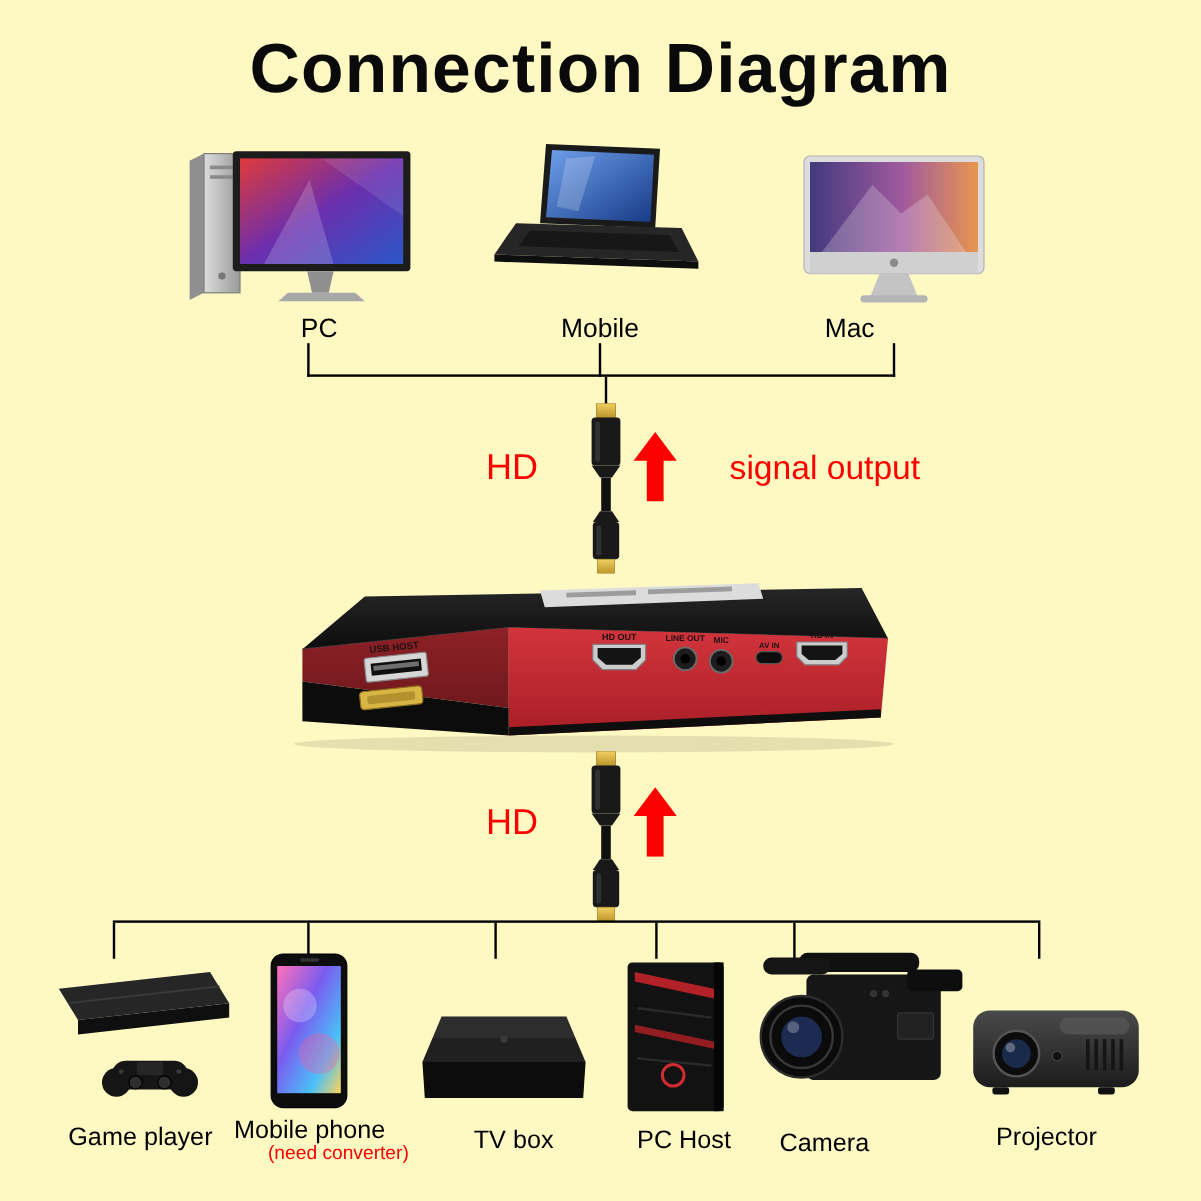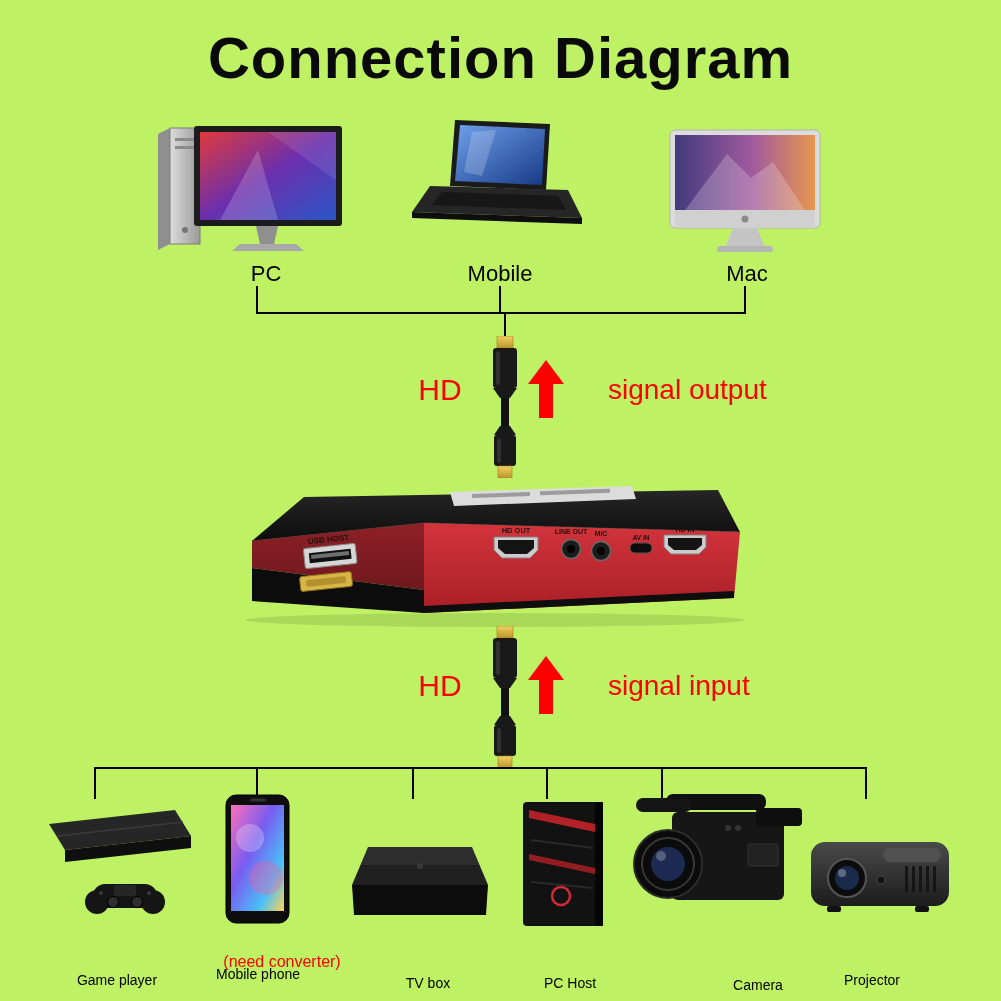--- a/index.html
+++ b/index.html
@@ -1,25 +1,25 @@
 <!DOCTYPE html>
 <html><head>
 <meta charset="utf-8">
 <style>
   html,body{margin:0;padding:0;background:#fff;}
-  .stage{position:relative;width:1001px;height:1001px;background:#bef264;overflow:hidden;
+  .stage{position:relative;width:1001px;height:1001px;background:#fef9c3;overflow:hidden;
          font-family:"Liberation Sans",sans-serif;color:#000;}
   .abs{position:absolute;}
   .title{position:absolute;left:0;top:24px;width:100%;text-align:center;
          font-size:58px;font-weight:bold;letter-spacing:1px;color:#0a0a0a;}
   .dev-label{position:absolute;transform:translateX(-50%);font-size:22px;color:#000;white-space:nowrap;}
-  .dev-label.small{font-size:14px;margin-top:36px;}
+  .dev-label.small{font-size:21px;}
   .sub-label{position:absolute;transform:translateX(-50%);font-size:16px;color:#fe0000;white-space:nowrap;font-weight:normal;margin-left:24px;}
   .line{position:absolute;background:#000;}
-  .red-hd{position:absolute;width:70px;text-align:center;font-size:30px;color:#fe0000;}
+  .red-hd{position:absolute;width:70px;font-size:30px;color:#fe0000;}
   .red-signal{position:absolute;font-size:28px;color:#fe0000;white-space:nowrap;margin-left:36px;}
   svg{display:block;}
   svg text{font-family:"Liberation Sans",sans-serif;}
 </style>
 </head>
 <body>
 
 <div class="stage">
 
   <svg width="0" height="0" style="position:absolute" aria-hidden="true">
@@ -101,21 +101,21 @@
     <rect x="20" y="9" width="140" height="75" fill="url(#macScreenG)"></rect>
     <polygon points="30,84 72,28 96,52 118,36 150,84" fill="#ffffff" opacity="0.22"></polygon>
     <rect x="20" y="84" width="140" height="18" fill="#d0d0d0"></rect>
     <circle cx="90" cy="93" r="3.5" fill="#8a8a8a"></circle>
     <polygon points="78,102 102,102 110,122 70,122" fill="#c4c4c4"></polygon>
     <rect x="62" y="120" width="56" height="6" rx="3" fill="#b5b5b5"></rect>
   </svg>
 
   <div class="dev-label" style="left:266px;top:261px">PC</div>
   <div class="dev-label" style="left:500px;top:261px">Mobile</div>
-  <div class="dev-label" style="left:747px;top:261px">Mac</div>
+  <div class="dev-label" style="left:708px;top:261px">Mac</div>
 
   <div class="line" style="left:256px;top:286px;width:2px;height:28px"></div>
   <div class="line" style="left:499px;top:286px;width:2px;height:28px"></div>
   <div class="line" style="left:744px;top:286px;width:2px;height:28px"></div>
   <div class="line" style="left:256px;top:312px;width:490px;height:2px"></div>
   <div class="line" style="left:504px;top:314px;width:2px;height:23px"></div>
 
   <svg class="abs" style="left:487px;top:336px" width="36" height="142" viewBox="0 0 36 142">
     <rect x="10" y="0" width="16" height="12" fill="url(#goldG)" stroke="#9a7d22" stroke-width="0.6"></rect>
     <rect x="6" y="12" width="24" height="40" rx="3" fill="#191919"></rect>
@@ -199,21 +199,20 @@
     <polygon points="13,90 23,90 29,99 7,99" fill="#191919"></polygon>
     <rect x="7" y="99" width="22" height="31" rx="3" fill="#191919"></rect>
     <rect x="10" y="102" width="4" height="25" rx="2" fill="#313131"></rect>
     <rect x="11" y="130" width="14" height="12" fill="url(#goldG)" stroke="#9a7d22" stroke-width="0.6"></rect>
   </svg>
 
   <div class="red-hd" style="left:405px;top:669px">HD</div>
   <svg class="abs" style="left:528px;top:656px" width="36" height="58" viewBox="0 0 36 58">
     <polygon points="18,0 36,24 25,24 25,58 11,58 11,24 0,24" fill="#fe0000"></polygon>
   </svg>
-  <div class="red-signal" style="left:572px;top:670px">signal input</div>
 
   <div class="line" style="left:94px;top:767px;width:773px;height:2px"></div>
   <div class="line" style="left:94px;top:769px;width:2px;height:30px"></div>
   <div class="line" style="left:256px;top:769px;width:2px;height:30px"></div>
   <div class="line" style="left:412px;top:769px;width:2px;height:30px"></div>
   <div class="line" style="left:546px;top:769px;width:2px;height:30px"></div>
   <div class="line" style="left:661px;top:769px;width:2px;height:30px"></div>
   <div class="line" style="left:865px;top:769px;width:2px;height:30px"></div>
 
   <svg class="abs" style="left:35px;top:796px" width="170" height="138" viewBox="0 0 170 138">
@@ -285,16 +284,16 @@
     </g>
     <rect x="22" y="84" width="14" height="6" rx="2" fill="#111"></rect>
     <rect x="110" y="84" width="14" height="6" rx="2" fill="#111"></rect>
   </svg>
 
   <div class="dev-label small" style="left:117px;top:936px">Game player</div>
   <div class="dev-label small" style="left:258px;top:930px;font-weight:normal">Mobile phone</div>
   <div class="sub-label" style="left:258px;top:953px">(need converter)</div>
   <div class="dev-label small" style="left:428px;top:939px">TV box</div>
   <div class="dev-label small" style="left:570px;top:939px">PC Host</div>
-  <div class="dev-label small" style="left:758px;top:941px">Camera</div>
+  <div class="dev-label small" style="left:687px;top:941px">Camera</div>
   <div class="dev-label small" style="left:872px;top:936px">Projector</div>
 
 </div>
 
 </body></html>

